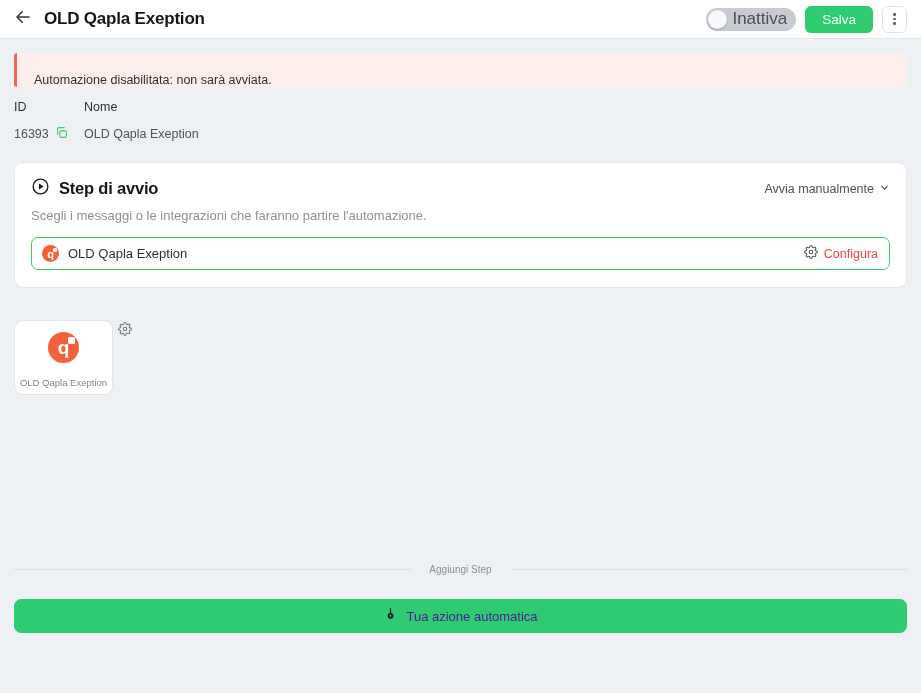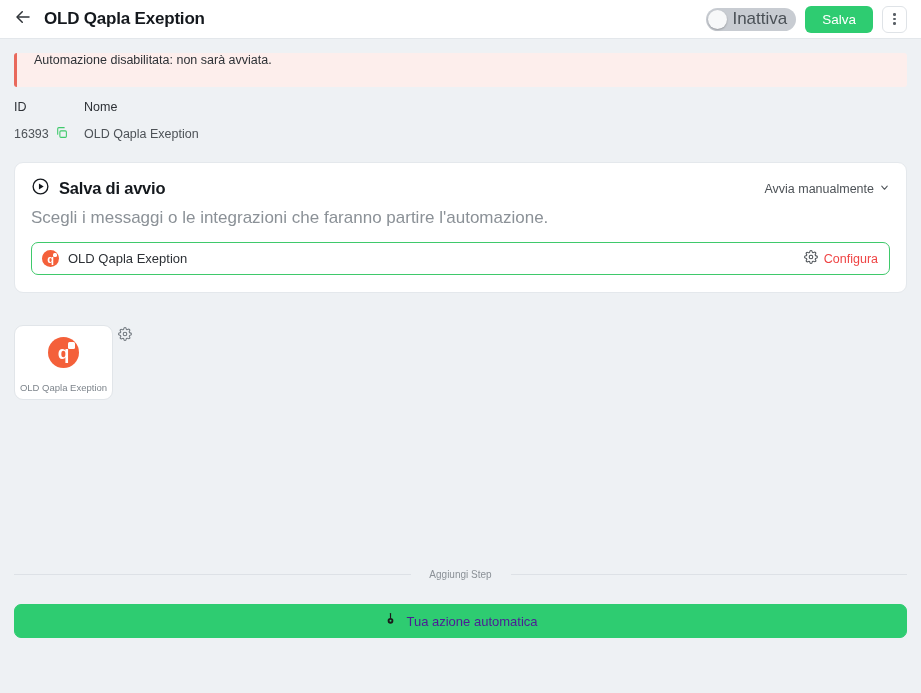--- a/index.html
+++ b/index.html
@@ -88,21 +88,21 @@
   .kebab-dots i { width: 2.5px; height: 2.5px; border-radius: 50%; background: #5a6067; display:block; }
 
   
   .banner {
     margin: 14px 14px 0 14px;
     background: #fdeeec;
     border-left: 3px solid #e8695c;
     border-radius: 3px;
     height: 34px;
     display: flex;
-    align-items: flex-start;
+    align-items: flex-end;
     padding-left: 17px;
     font-size: 12.5px;
     color: #2d3136;
   }
 
   
   .meta {
     margin: 13px 14px 0 14px;
     display: grid;
     grid-template-columns: 70px auto;
@@ -133,21 +133,21 @@
   }
   .card-head-right {
     margin-left: auto;
     display: flex; align-items: center; gap: 5px;
     font-size: 12.5px;
     color: #4d5257;
     cursor: pointer;
   }
   .card-sub {
     margin-top: 8px;
-    font-size: 17px;
+    font-size: 13px;
     color: #8b9197;
   }
   .trigger-row {
     margin-top: 14px;
     border: 1px solid #3fc96b;
     border-radius: 7px;
     height: 33px;
     display: flex;
     align-items: center;
     padding: 0 11px 0 10px;
@@ -306,21 +306,21 @@
 </div>
 
 <div class="card">
   <div class="card-head">
     <span>
       <svg width="19" height="19" viewBox="0 0 24 24" fill="none" stroke="#14181d" stroke-width="1.7">
           <circle cx="12" cy="12" r="9.3"></circle>
           <polygon points="10,8.2 16,12 10,15.8" fill="#14181d" stroke="none"></polygon>
         </svg>
     </span>
-    <span class="card-title">Salva di avvio</span>
+    <span class="card-title">Step di avvio</span>
     <div class="card-head-right">
       <span>Avvia manualmente</span>
       <span>
         <svg width="11" height="11" viewBox="0 0 24 24" fill="none" stroke="#4d5257" stroke-width="2.2" stroke-linecap="round" stroke-linejoin="round">
             <polyline points="6 9 12 16 18 9"></polyline>
           </svg>
       </span>
     </div>
   </div>
 

